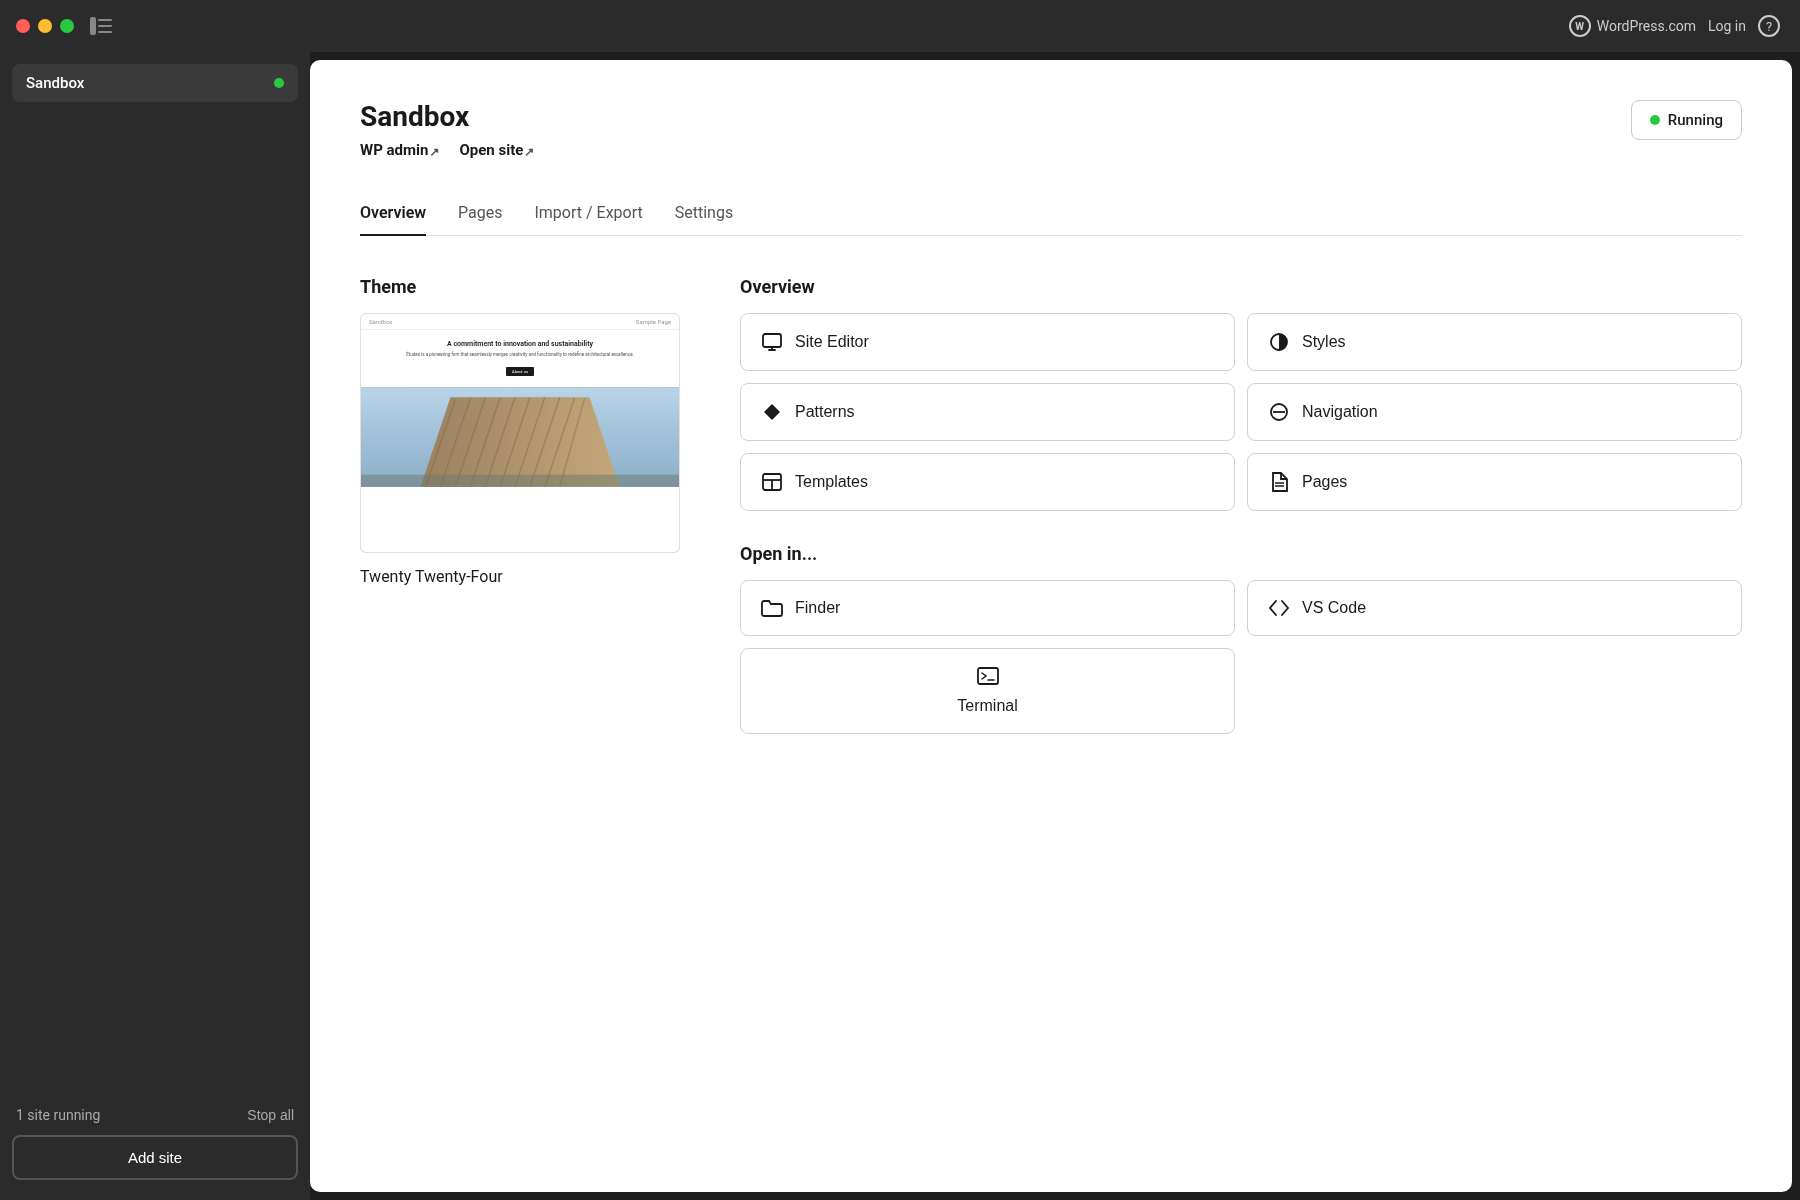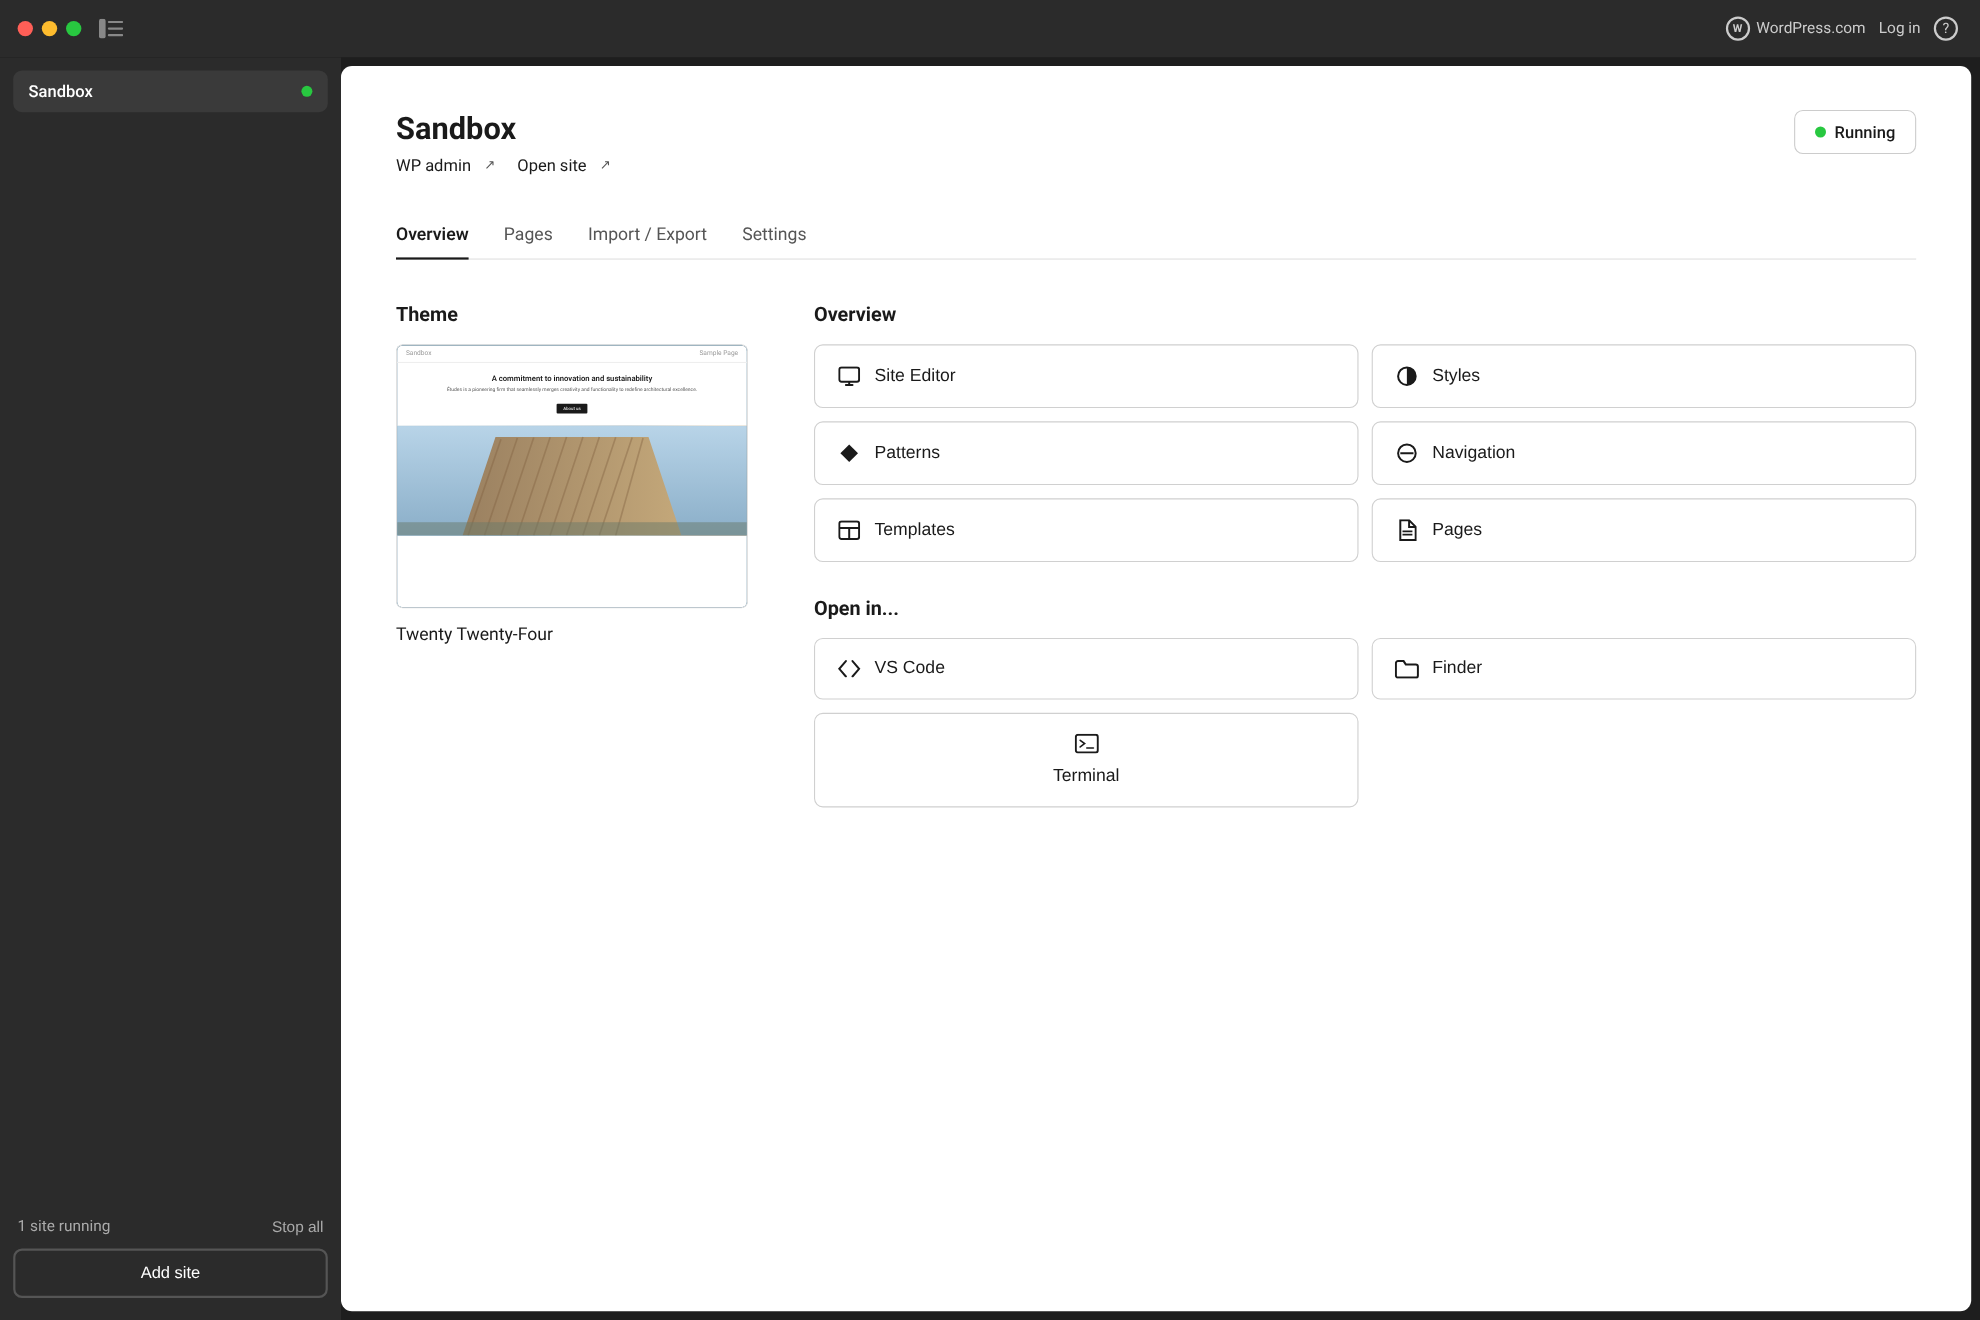--- a/index.html
+++ b/index.html
@@ -203,23 +203,24 @@
       display: flex;
       gap: 20px;
       align-items: center;
     }
 
     .page-link {
       color: #1a1a1a;
       font-size: 15px;
       text-decoration: none;
       display: flex;
-      align-items: center;
-      gap: 12px;
-      cursor: pointer;
+      align-items: flex-end;
+      gap: 1px;
+      cursor: pointer;
+      font-weight: bold;
     }
 
     .external-icon {
       font-size: 12px;
       color: #555;
     }
 
     .running-badge {
       border: 1.5px solid #ccc;
       border-radius: 8px;
@@ -281,21 +282,21 @@
       margin-bottom: 16px;
     }
 
     .theme-preview {
       width: 320px;
       height: 240px;
       border: 1.5px solid #e0e0e0;
       border-radius: 6px;
       overflow: hidden;
       margin-bottom: 14px;
-      background: #0c4a6e;
+      background: #86efac;
     }
 
     .theme-preview-inner {
       width: 100%;
       height: 100%;
       display: flex;
       flex-direction: column;
     }
 
     .preview-header {
@@ -636,35 +637,35 @@
 
           </div>
         </div>
 
         <div class="open-in-section">
           <h2 class="section-title">Open in...</h2>
           <div class="open-in-grid">
 
             <button class="open-in-btn">
               <span class="btn-icon">
+                <svg width="22" height="18" viewBox="0 0 22 18" fill="none">
+                  <path d="M1 4 C1 2.9 1.9 2 3 2 H8 L10 5 H19 C20.1 5 21 5.9 21 7 V15 C21 16.1 20.1 17 19 17 H3 C1.9 17 1 16.1 1 15 Z" stroke="#1a1a1a" stroke-width="1.8" fill="none"></path>
+                </svg>
+              </span>
+              <span>Finder</span>
+            </button>
+
+            <button class="open-in-btn">
+              <span class="btn-icon">
                 <svg width="22" height="16" viewBox="0 0 22 16" fill="none">
                   <polyline points="8,1 2,8 8,15" stroke="#1a1a1a" stroke-width="1.8" fill="none" stroke-linecap="round"></polyline>
                   <polyline points="14,1 20,8 14,15" stroke="#1a1a1a" stroke-width="1.8" fill="none" stroke-linecap="round"></polyline>
                 </svg>
               </span>
               <span>VS Code</span>
-            </button>
-
-            <button class="open-in-btn">
-              <span class="btn-icon">
-                <svg width="22" height="18" viewBox="0 0 22 18" fill="none">
-                  <path d="M1 4 C1 2.9 1.9 2 3 2 H8 L10 5 H19 C20.1 5 21 5.9 21 7 V15 C21 16.1 20.1 17 19 17 H3 C1.9 17 1 16.1 1 15 Z" stroke="#1a1a1a" stroke-width="1.8" fill="none"></path>
-                </svg>
-              </span>
-              <span>Finder</span>
             </button>
 
             <button class="open-in-btn terminal-btn">
               <span class="btn-icon">
                 <svg width="22" height="18" viewBox="0 0 22 18" fill="none">
                   <rect x="1" y="1" width="20" height="16" rx="2" stroke="#1a1a1a" stroke-width="1.8" fill="none"></rect>
                   <polyline points="5,6 9,9 5,12" stroke="#1a1a1a" stroke-width="1.5" fill="none" stroke-linecap="round"></polyline>
                   <line x1="11" y1="13" x2="17" y2="13" stroke="#1a1a1a" stroke-width="1.5" stroke-linecap="round"></line>
                 </svg>
               </span>

